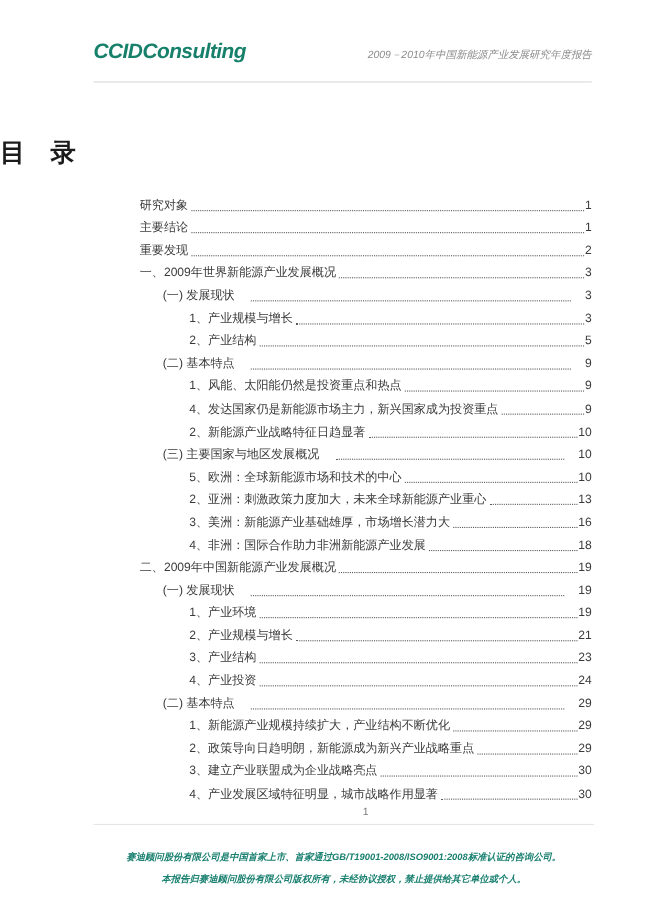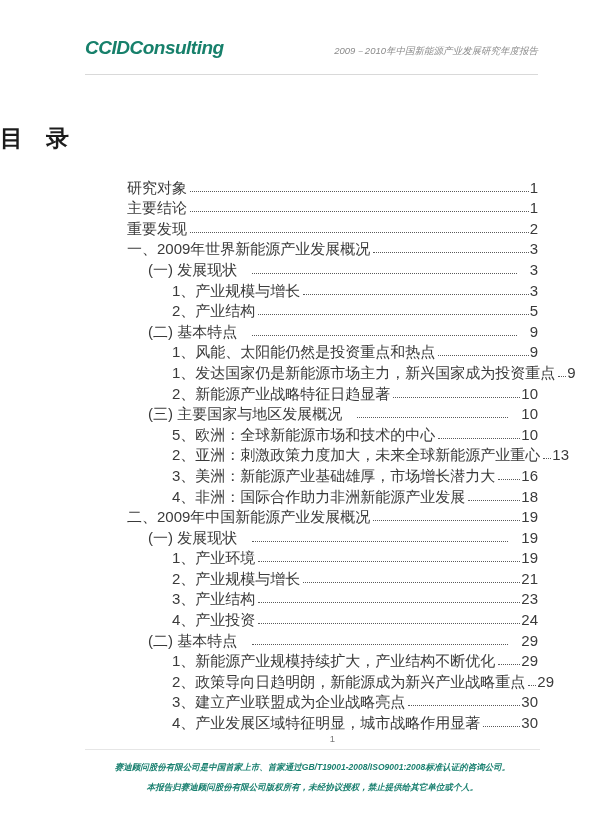--- a/index.html
+++ b/index.html
@@ -51,21 +51,21 @@
     line-height: 33px;
   }
   
   .toc-list {
     margin: 18px 62px 0 127px;
   }
   .toc-row {
     display: flex;
     align-items: flex-end;
     height: 20.6px;
-    font-size: 15px;
+    font-size: 11px;
     color: #3a3a3a;
   }
   .toc-row.lv1 { padding-left: 21px; gap: 12px; }
   .toc-row.lv2 { padding-left: 45px; }
   .toc-label {
     white-space: nowrap;
     line-height: 13px;
   }
   .toc-dots {
     flex: 1;
@@ -82,21 +82,21 @@
     margin: 3px 62px 0 127px;
     text-align: center;
     font-size: 9.5px;
     color: #7a7a7a;
     height: 14px;
     line-height: 14px;
   }
   .footer {
     margin: 3px 60px 0 85px;
     border-top: 1px solid #e6e6e6;
-    padding-top: 8px;
+    padding-top: 20px;
     text-align: center;
   }
   .footer-line {
     font-size: 8.5px;
     font-weight: bold;
     font-style: italic;
     color: #1a8070;
     line-height: 19.5px;
     white-space: nowrap;
   }
@@ -153,21 +153,21 @@
         <span class="toc-label">(二) 基本特点</span>
         <span class="toc-dots"></span>
         <span class="toc-page">9</span>
       </div>
       <div class="toc-row lv2">
         <span class="toc-label">1、风能、太阳能仍然是投资重点和热点</span>
         <span class="toc-dots"></span>
         <span class="toc-page">9</span>
       </div>
       <div class="toc-row lv2">
-        <span class="toc-label">1、发达国家仍是新能源市场主力，新兴国家成为投资重点</span>
+        <span class="toc-label">4、发达国家仍是新能源市场主力，新兴国家成为投资重点</span>
         <span class="toc-dots"></span>
         <span class="toc-page">9</span>
       </div>
       <div class="toc-row lv2">
         <span class="toc-label">2、新能源产业战略特征日趋显著</span>
         <span class="toc-dots"></span>
         <span class="toc-page">10</span>
       </div>
       <div class="toc-row lv1">
         <span class="toc-label">(三) 主要国家与地区发展概况</span>

